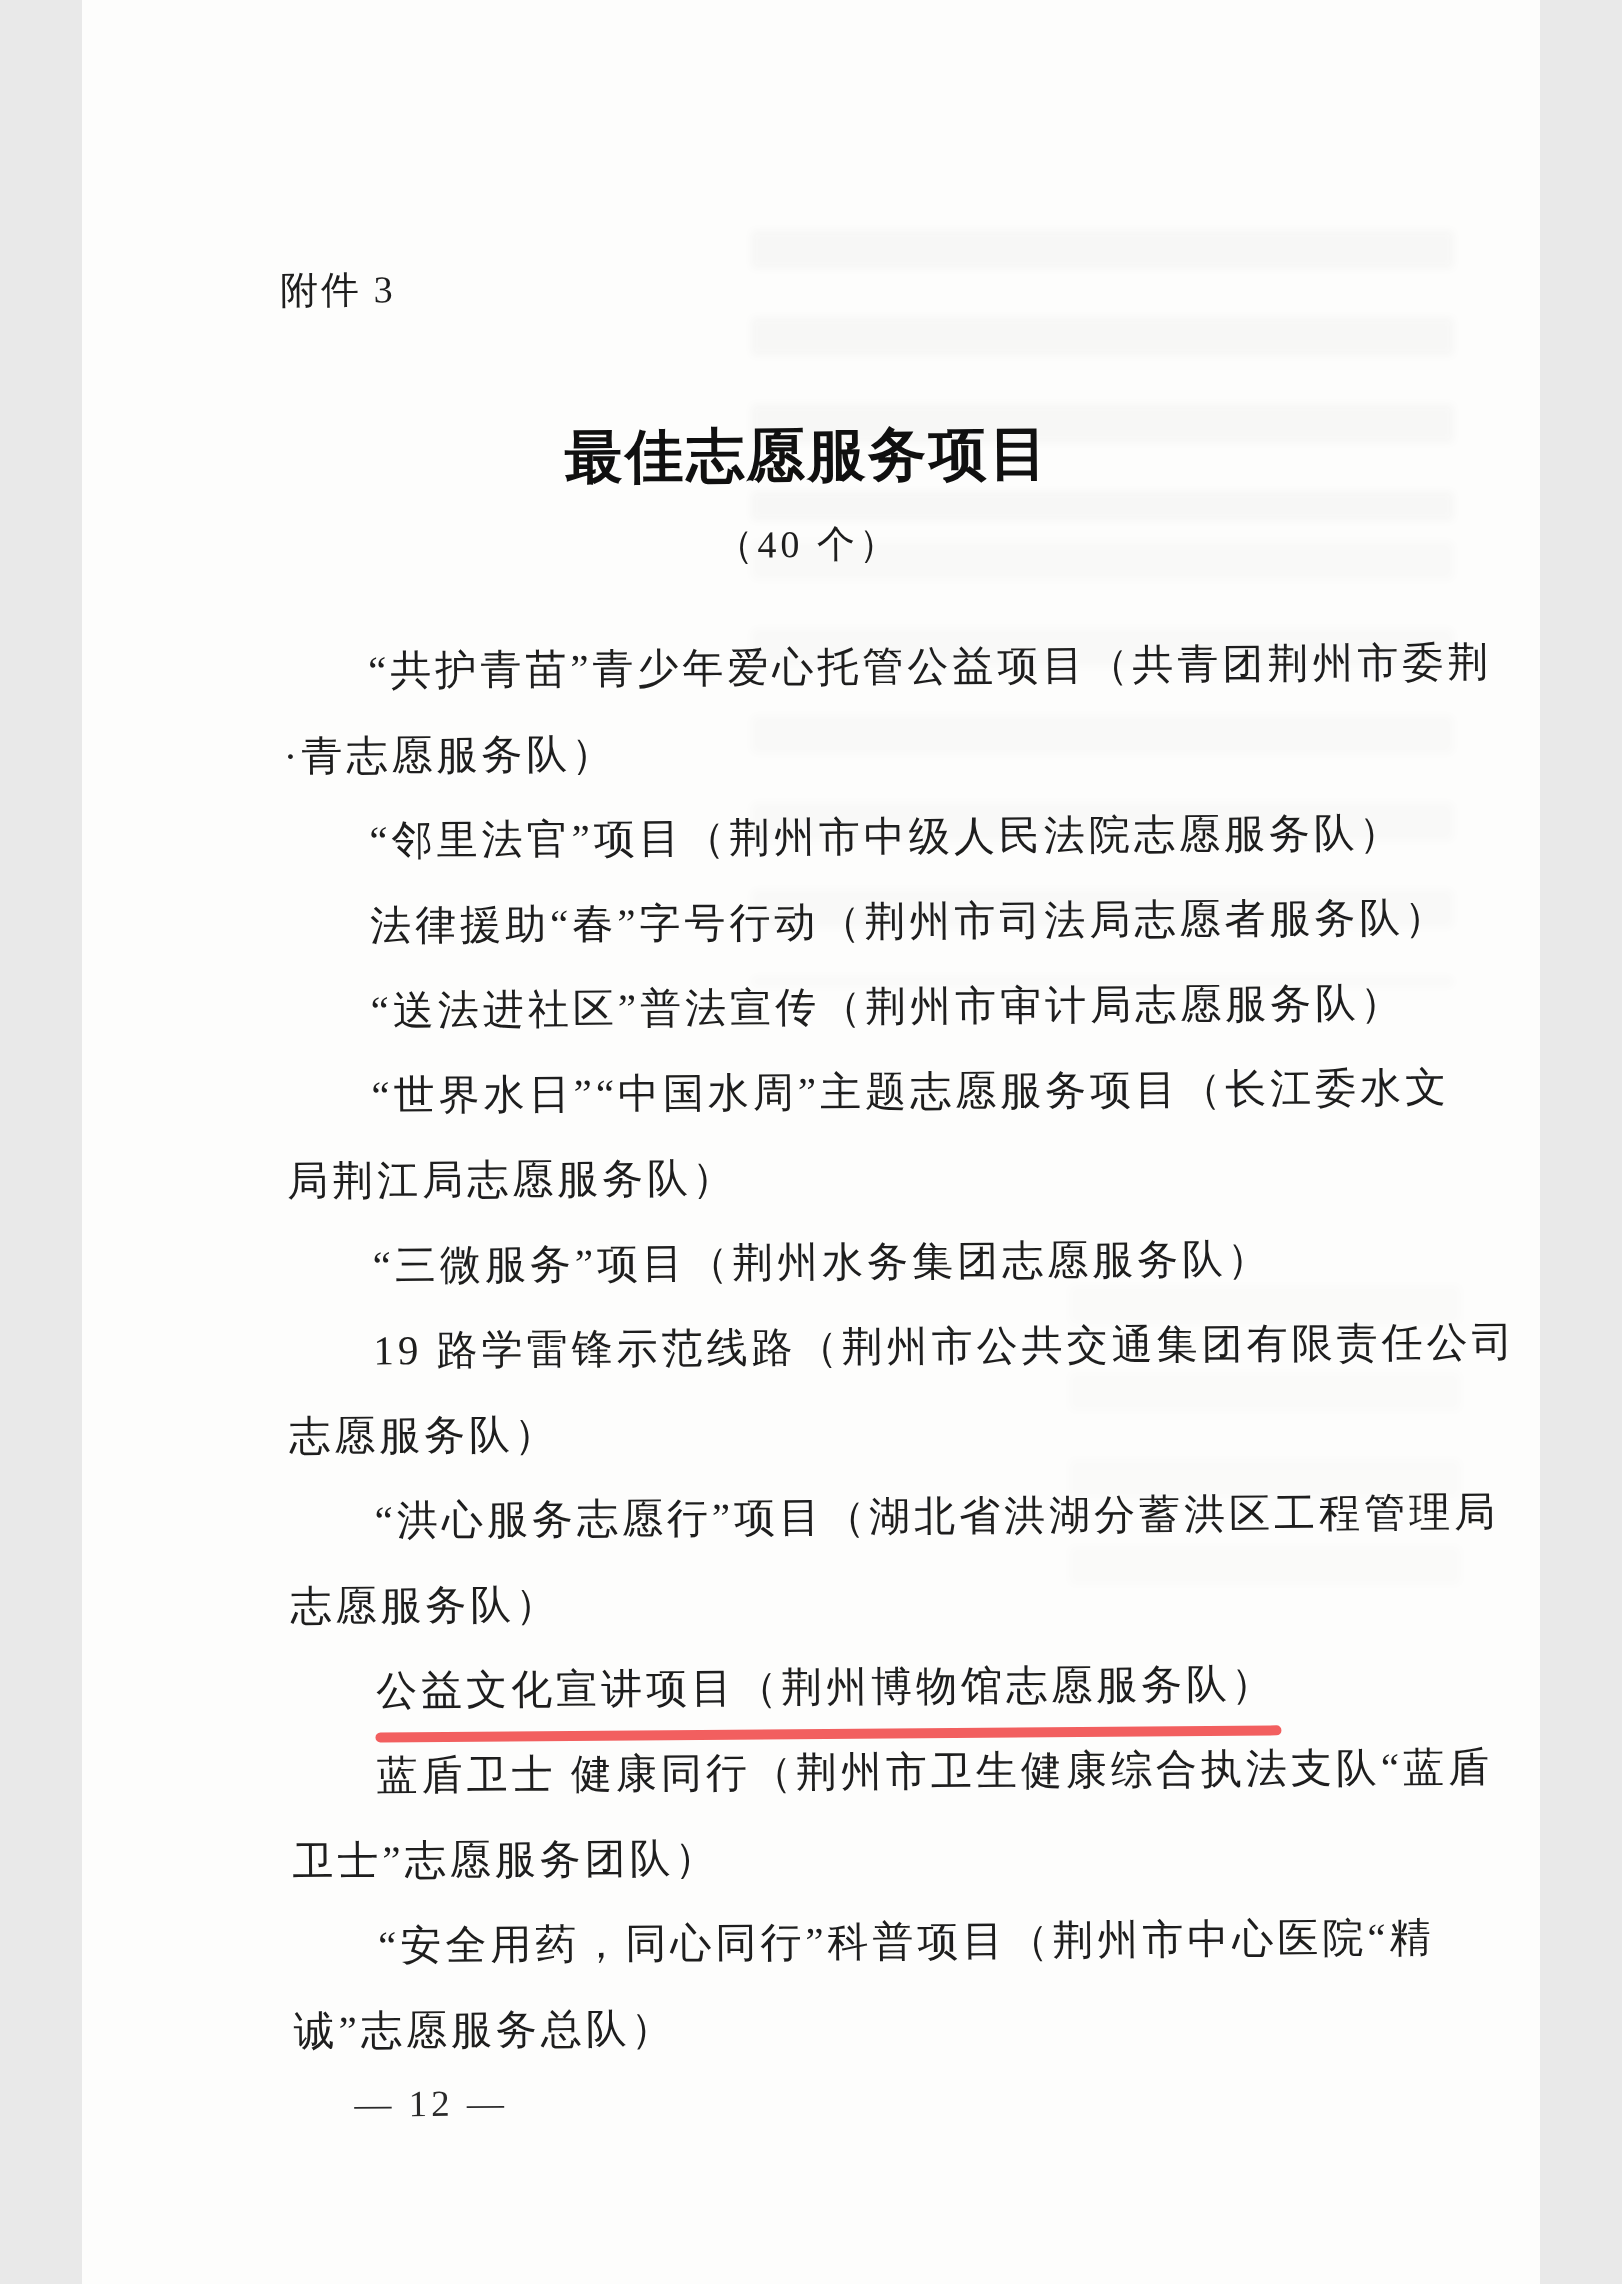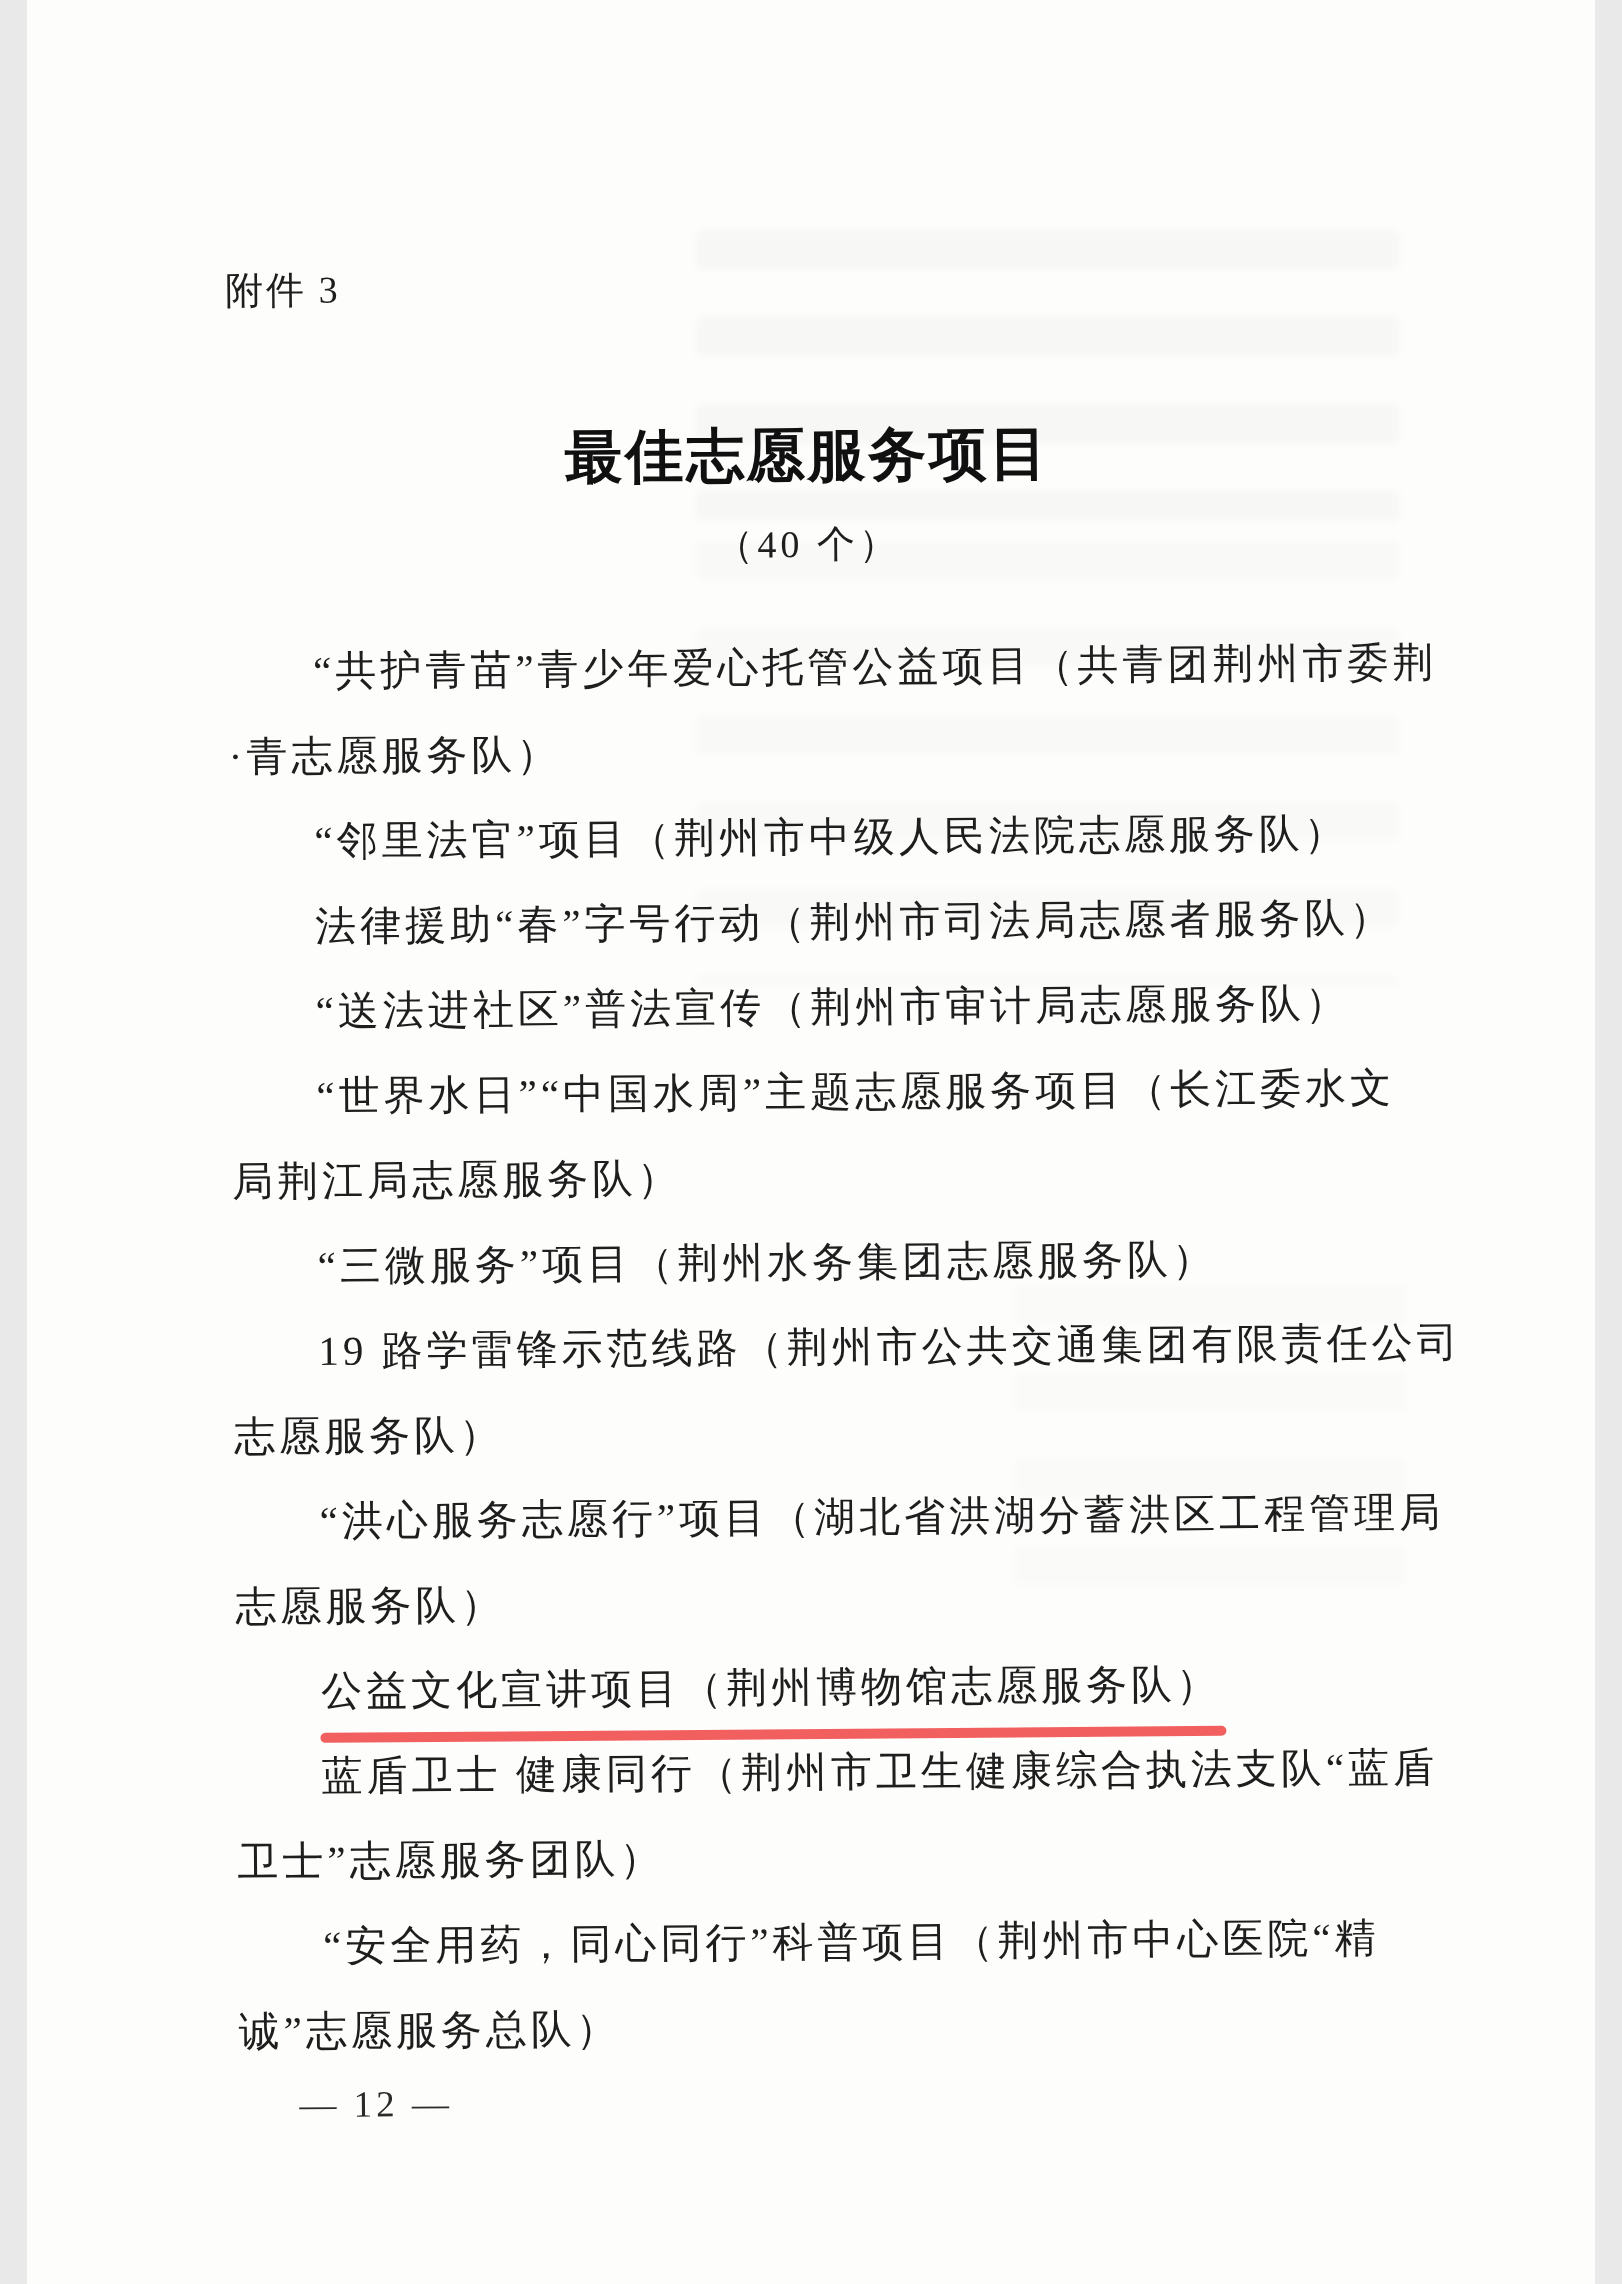--- a/index.html
+++ b/index.html
@@ -1,18 +1,18 @@
 <!DOCTYPE html>
 <html style="font-size:10.8px"><head>
 <meta charset="utf-8">
 <style>
   html, body { margin: 0; padding: 0; background: #e9e9e9; }
   .page {
     position: relative;
-    width: 1568px;
+    width: 1458px;
     height: 2284px;
     margin: 0 auto;
     background: #fdfdfc;
     overflow: hidden;
     font-family: "Liberation Serif", "DejaVu Serif", serif;
     color: #1e1e1e;
   }
   
   .bleed {
     position: absolute;

